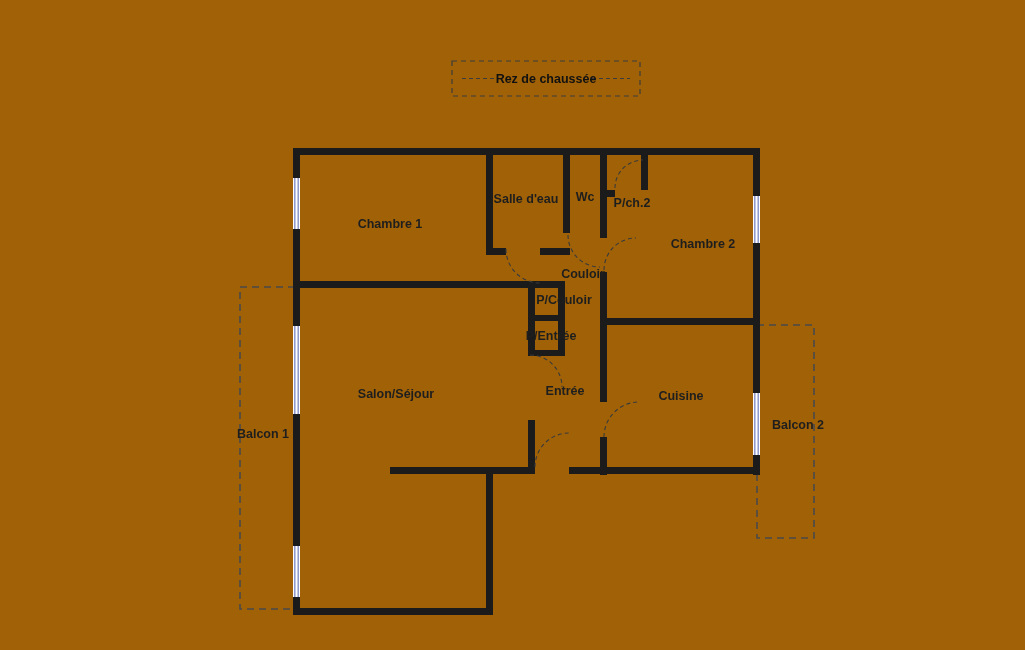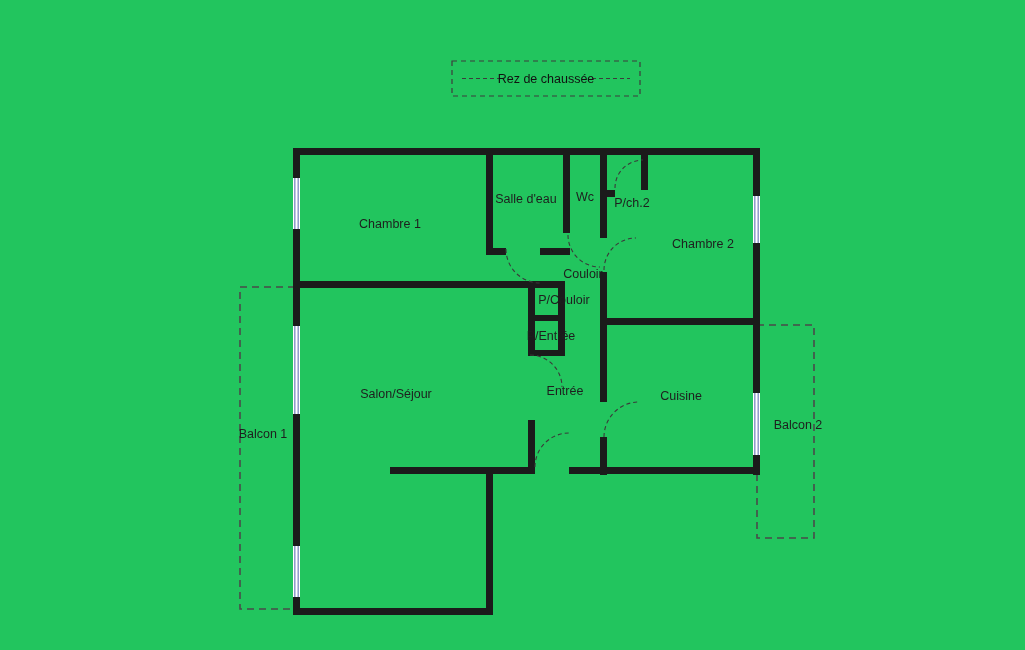--- a/index.html
+++ b/index.html
@@ -1,17 +1,17 @@
 <!DOCTYPE html>
 <html><head>
 <meta charset="utf-8">
 <style>
   html,body{margin:0;padding:0;background:#ffffff;}
-  .stage{position:relative;width:1025px;height:650px;background:#22c55e;overflow:hidden;
-         font-family:"Liberation Sans",sans-serif;}
+  .stage{position:relative;width:1025px;height:650px;background:#a16207;overflow:hidden;
+         font-family:"Liberation Sans",sans-serif;font-weight:bold;}
   svg{display:block;}
   .room-label{font-family:"Liberation Sans",sans-serif;font-size:12.5px;fill:#1e1e1e;text-anchor:middle;}
   .title-label{font-family:"Liberation Sans",sans-serif;font-size:12.5px;fill:#111111;text-anchor:middle;}
   .dashed-box{fill:none;stroke:#3c3c3c;stroke-width:1.2;stroke-dasharray:5 4;}
   .balcony{fill:none;stroke:#4a4a4a;stroke-width:1.6;stroke-dasharray:7 5;}
   .door-arc{fill:none;stroke:#3a3a3a;stroke-width:1.1;stroke-dasharray:4 3;}
   .win-line{stroke:#8590c6;stroke-width:1.4;}
   .flank-dash{stroke:#3c3c3c;stroke-width:1.1;stroke-dasharray:4 3;}
 </style>
 </head>

